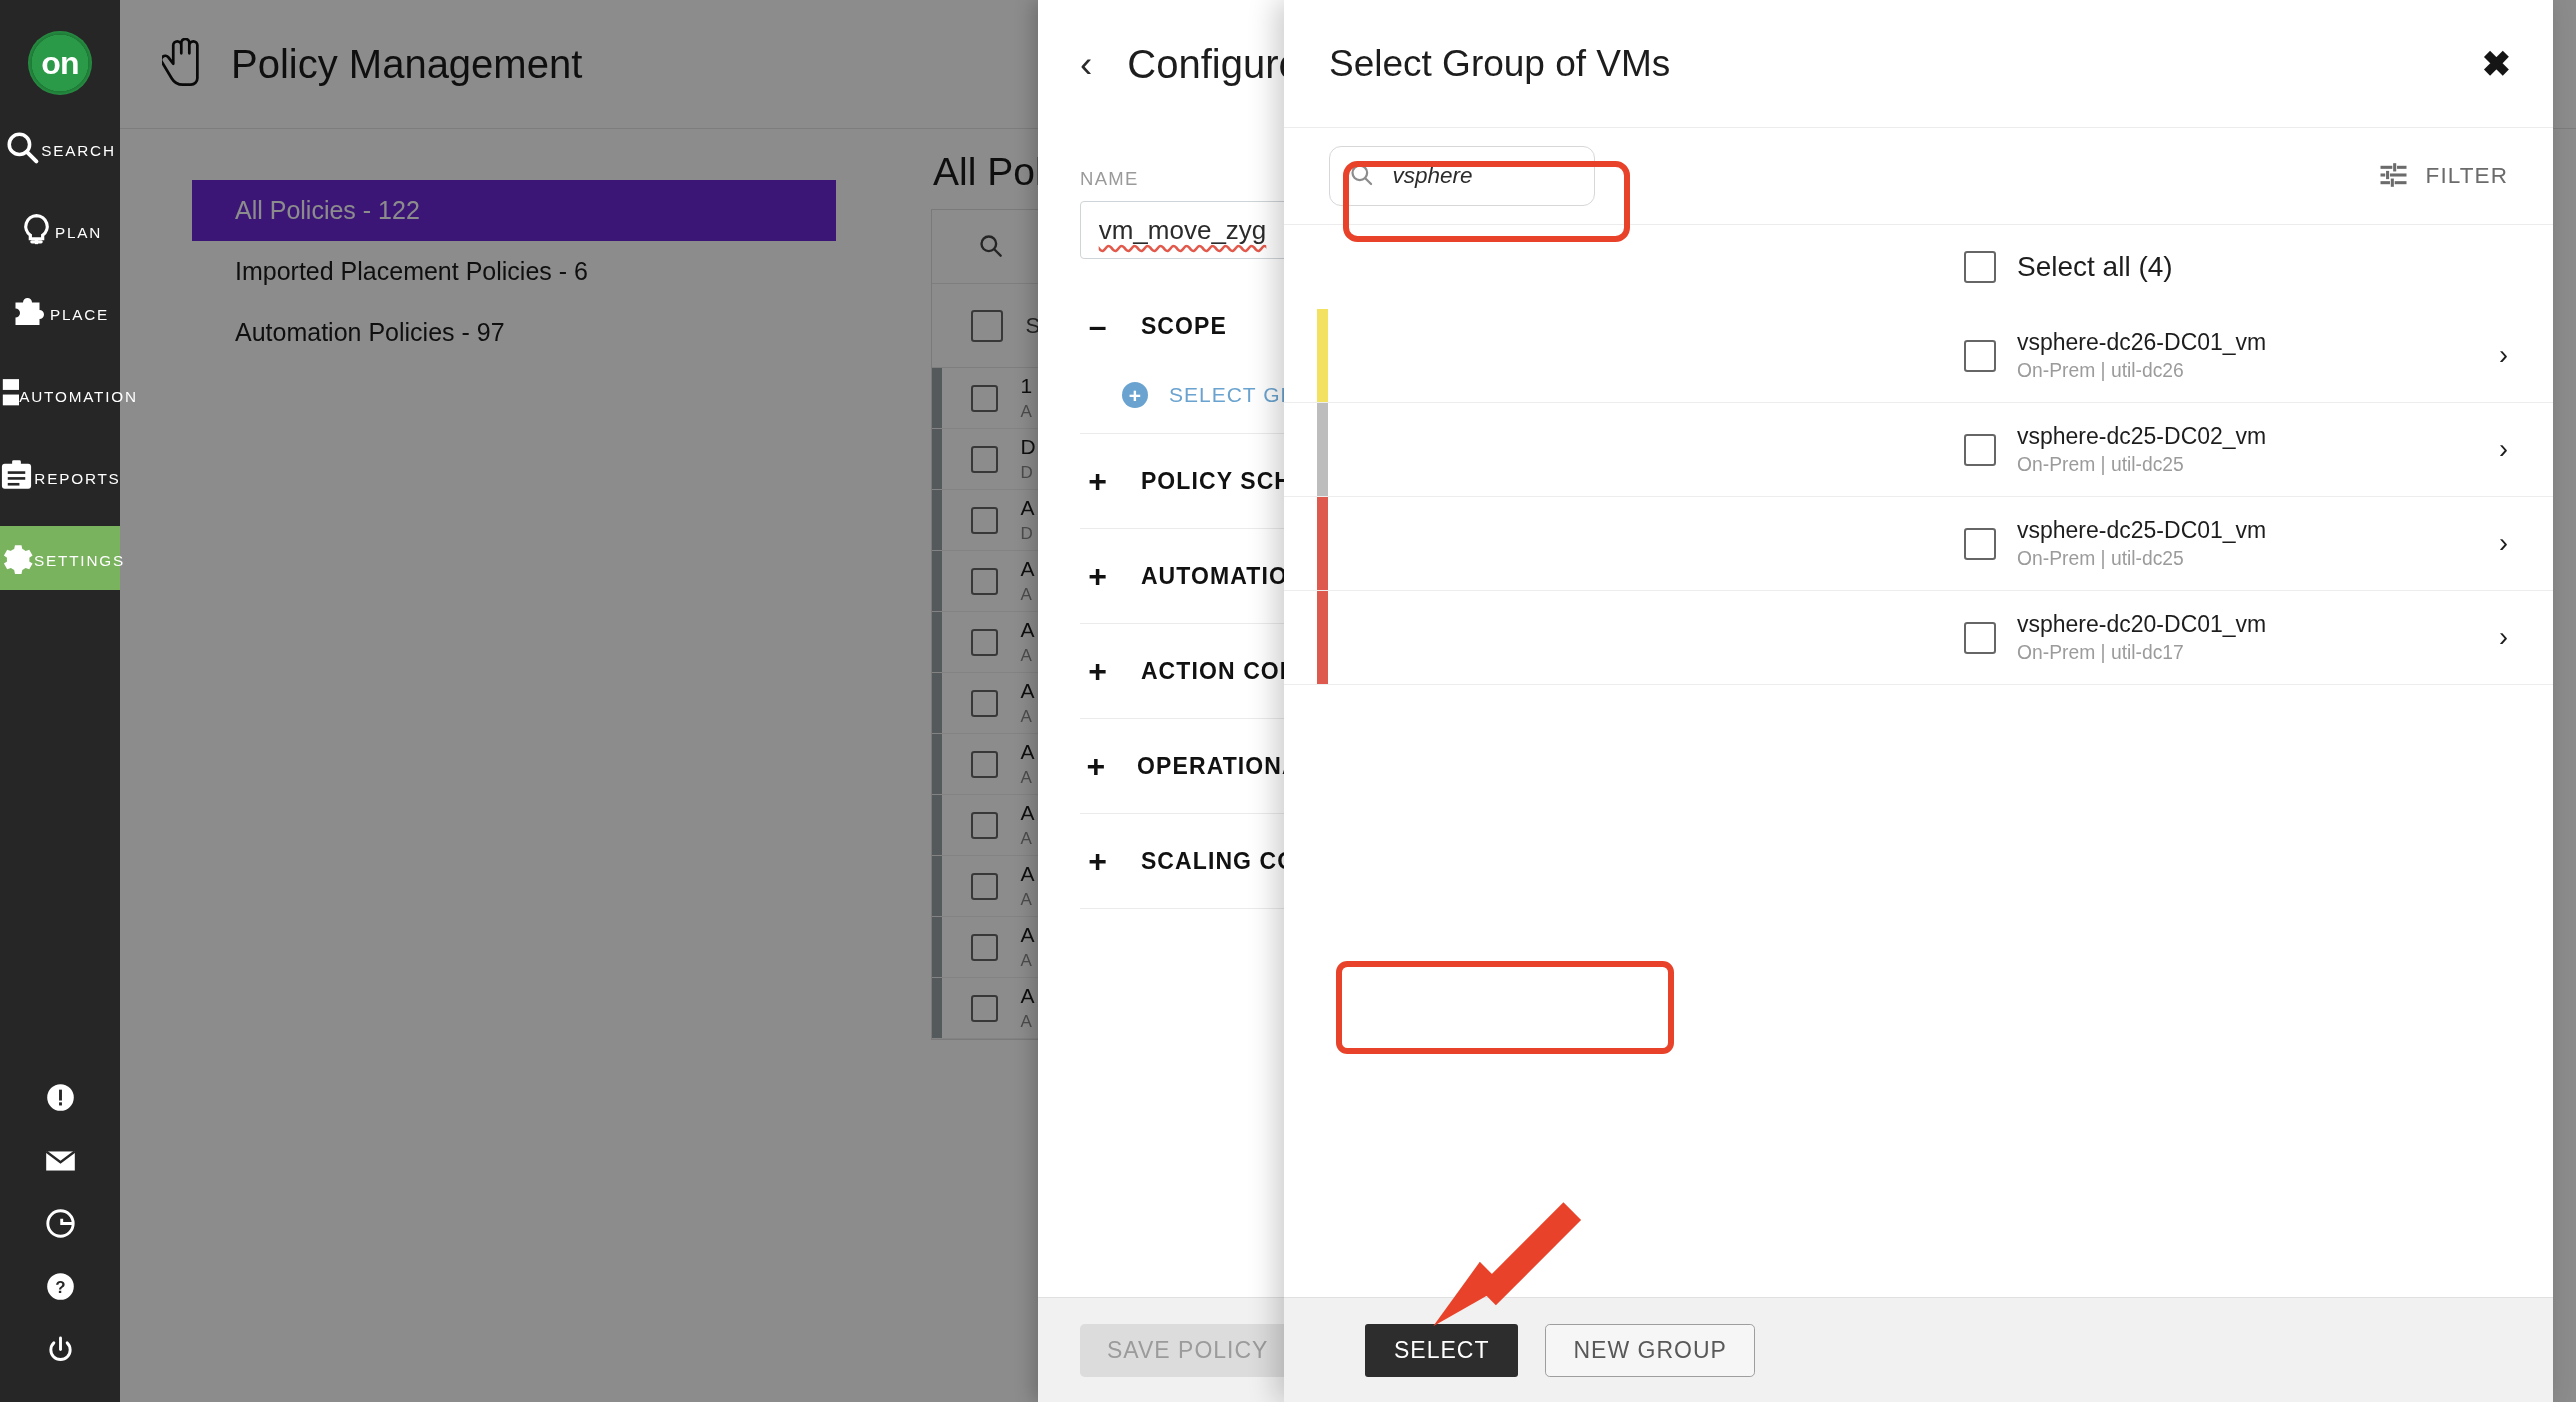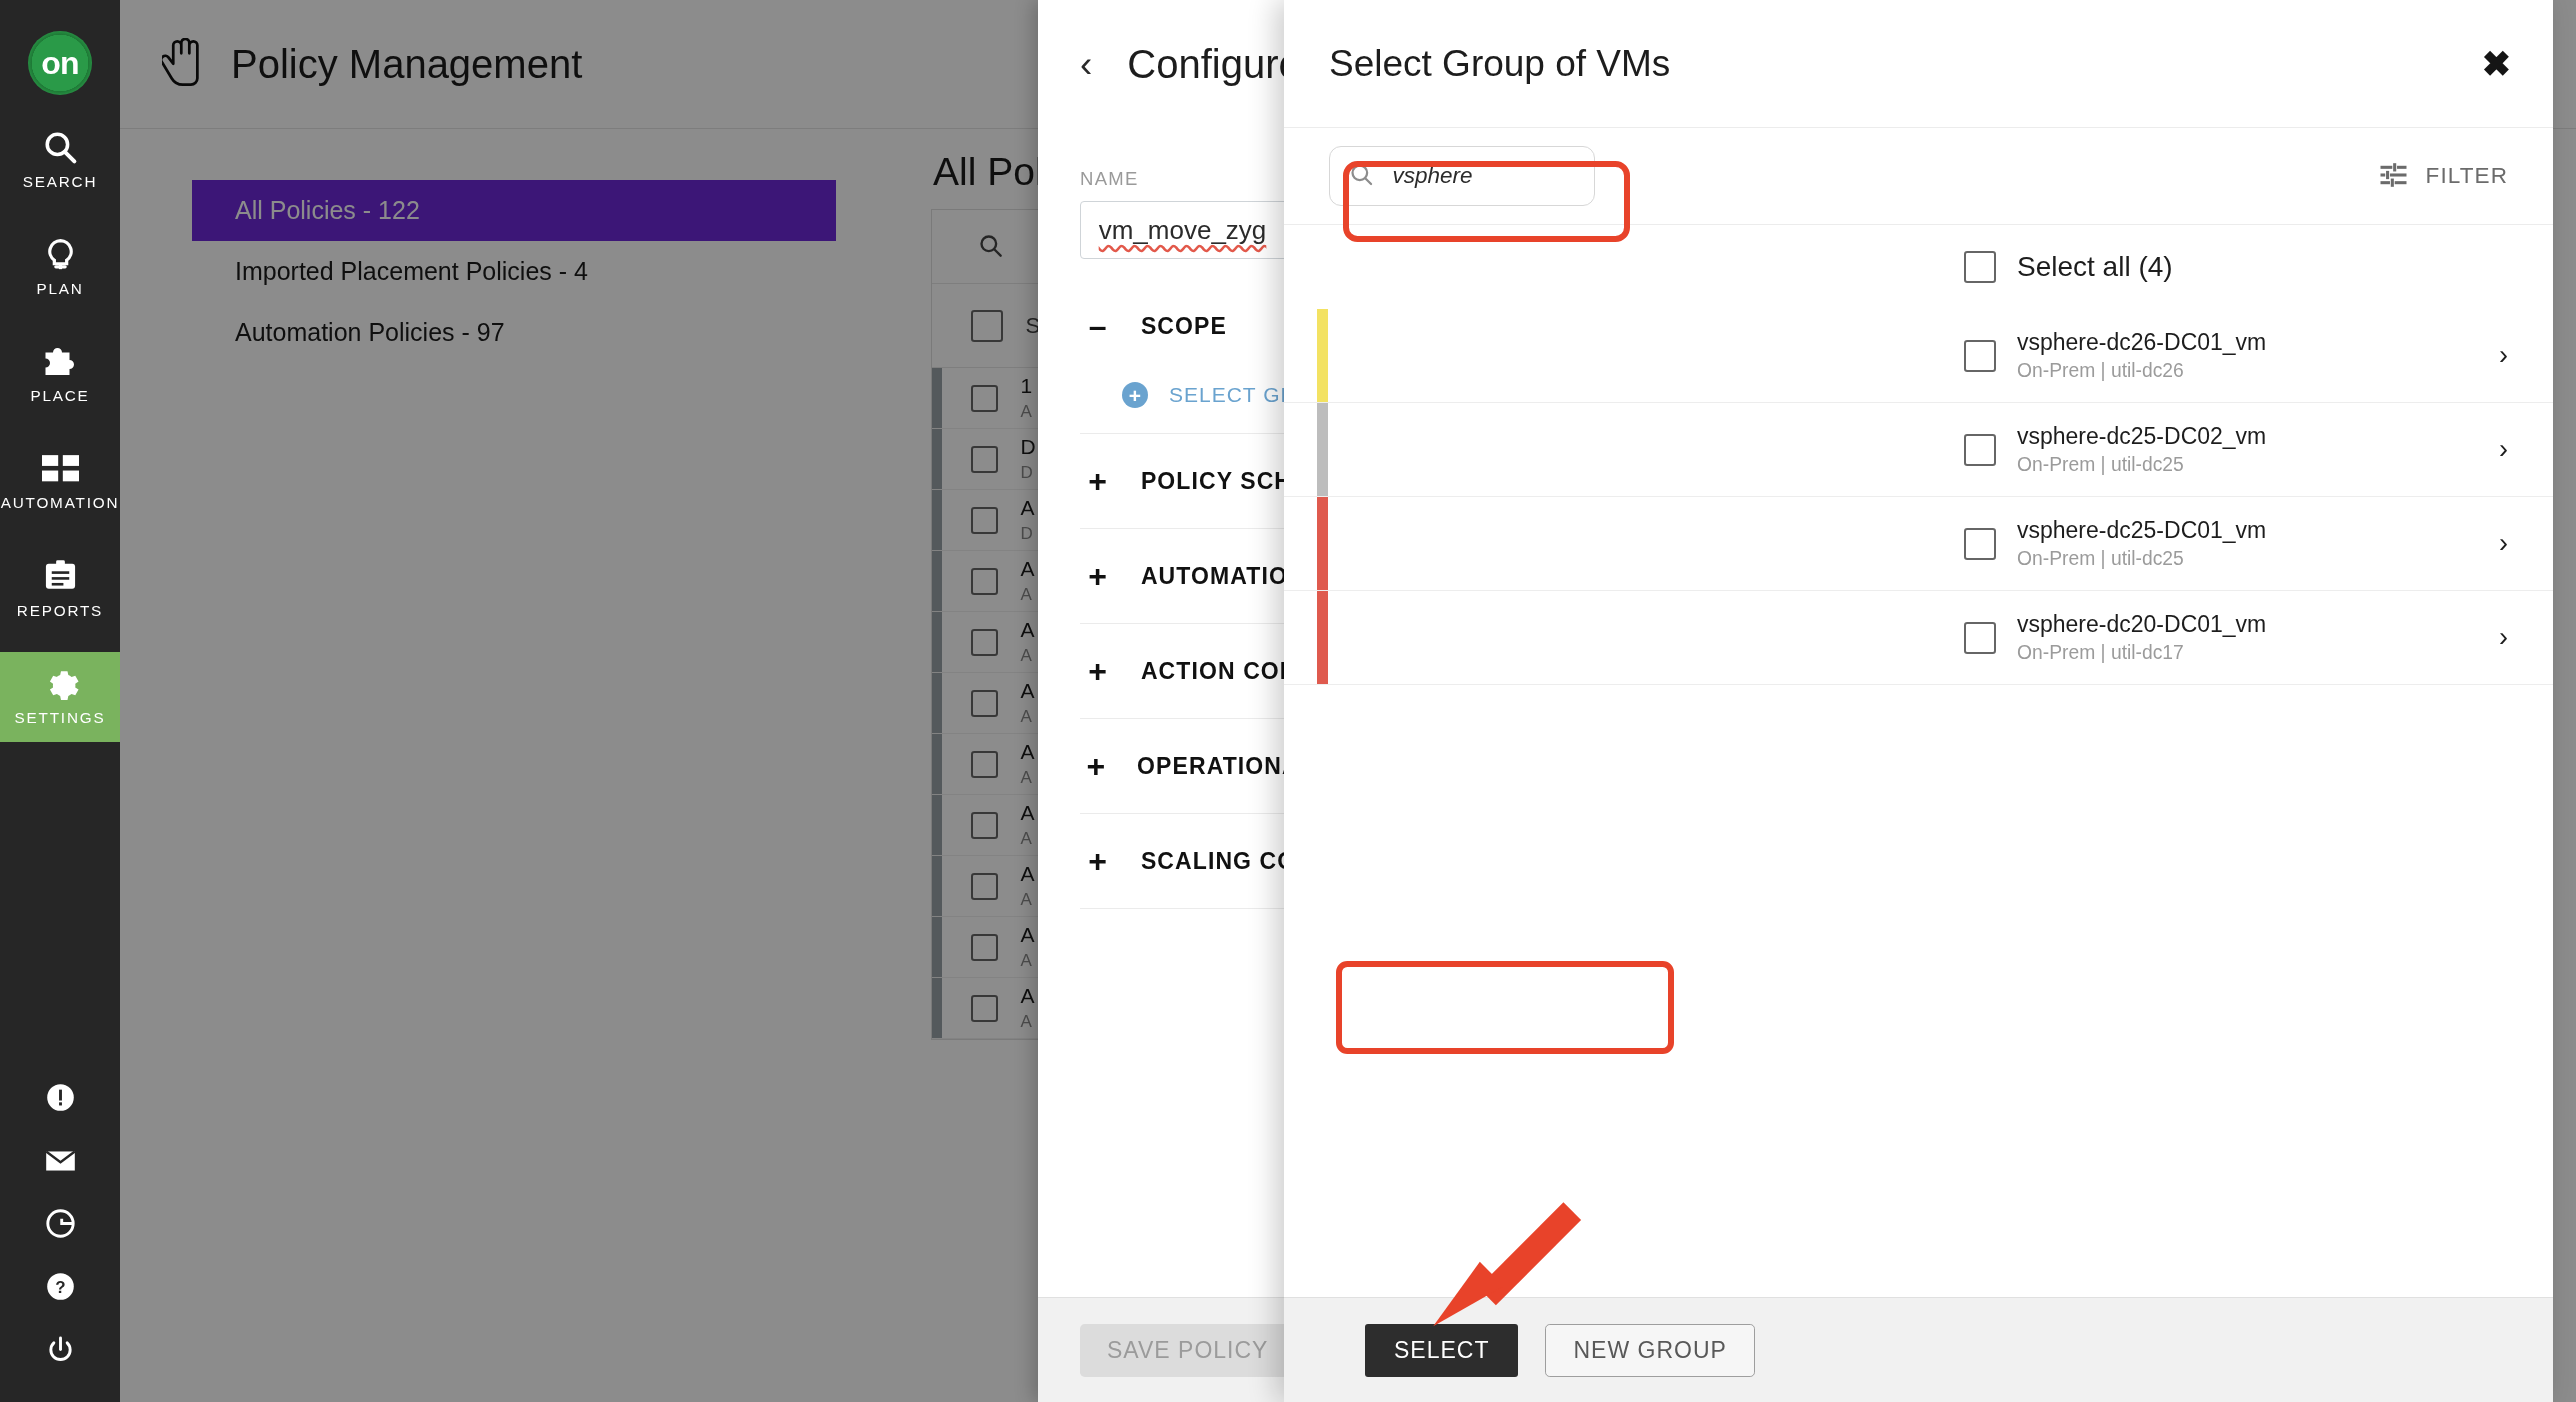--- a/index.html
+++ b/index.html
@@ -45,21 +45,21 @@
     position: absolute; left: 0; top: 0; width: 120px; height: 1402px;
     background: #262626; z-index: 40;
   }
   .rail-logo {
     width: 64px; height: 64px; border-radius: 50%;
     background: radial-gradient(circle at 50% 50%, #2a9a48 0%, #2a9a48 62%, #1e7a36 63%, #2fa14e 78%, #247f3a 100%);
     margin: 31px auto 0; display: flex; align-items: center; justify-content: center;
     color: #ffffff; font-size: 32px; font-weight: bold; letter-spacing: -0.8px;
   }
   .rail-item {
-    margin-top: 24px; display: flex; flex-direction: column;
+    margin-top: 24px; display: flex; flex-direction: row;
     align-items: center; justify-content: center; padding: 9.7px 0 11.3px;
     color: #ffffff; cursor: pointer; text-align: right;
   }
   .rail-item.active { background: #7ab35e; margin-top: 21px; padding: 13px 0 14.5px; }
   .rail-item .ri-ico { height: 37px; display: flex; align-items: center; justify-content: center; }
   .rail-item .ri-lbl {
     margin-top: 7.2px; font-size: 15.3px; letter-spacing: 1.8px; color: #fff;
   }
   .rail-bottom { position: absolute; bottom: 21px; left: 0; width: 120px; }
   .rail-bottom .rb {
@@ -273,21 +273,21 @@
       <span>
         <svg width="45" height="50" viewBox="0 0 56 62">
             <path d="M14 20V9a5 5 0 0 1 10 0v10M24 19V6a5 5 0 0 1 10 0v13M34 19V9a5 5 0 0 1 10 0v22M14 20v12l-6-8a5 5 0 0 0-8 6l12 20a16 16 0 0 0 14 8h10a8 8 0 0 0 8-8V31" fill="none" stroke="#111" stroke-width="3.4" stroke-linecap="round" stroke-linejoin="round"></path>
           </svg>
       </span>
       <span class="bg-title">Policy Management</span>
     </div>
 
     <div class="policy-list">
       <div class="policy-row sel">All Policies - 122</div>
-      <div class="policy-row">Imported Placement Policies - 4</div>
+      <div class="policy-row">Imported Placement Policies - 6</div>
       <div class="policy-row">Automation Policies - 97</div>
     </div>
 
     <div class="tbl-title">All Policies</div>
     <div class="tbl">
       <div class="tbl-search">
         <span>
           <svg width="27" height="27" viewBox="0 0 24 24">
               <circle cx="10.5" cy="10.5" r="6.5" fill="none" stroke="#444" stroke-width="2.1"></circle>
               <line x1="15.3" y1="15.3" x2="21" y2="21" stroke="#444" stroke-width="2.1" stroke-linecap="round"></line>

